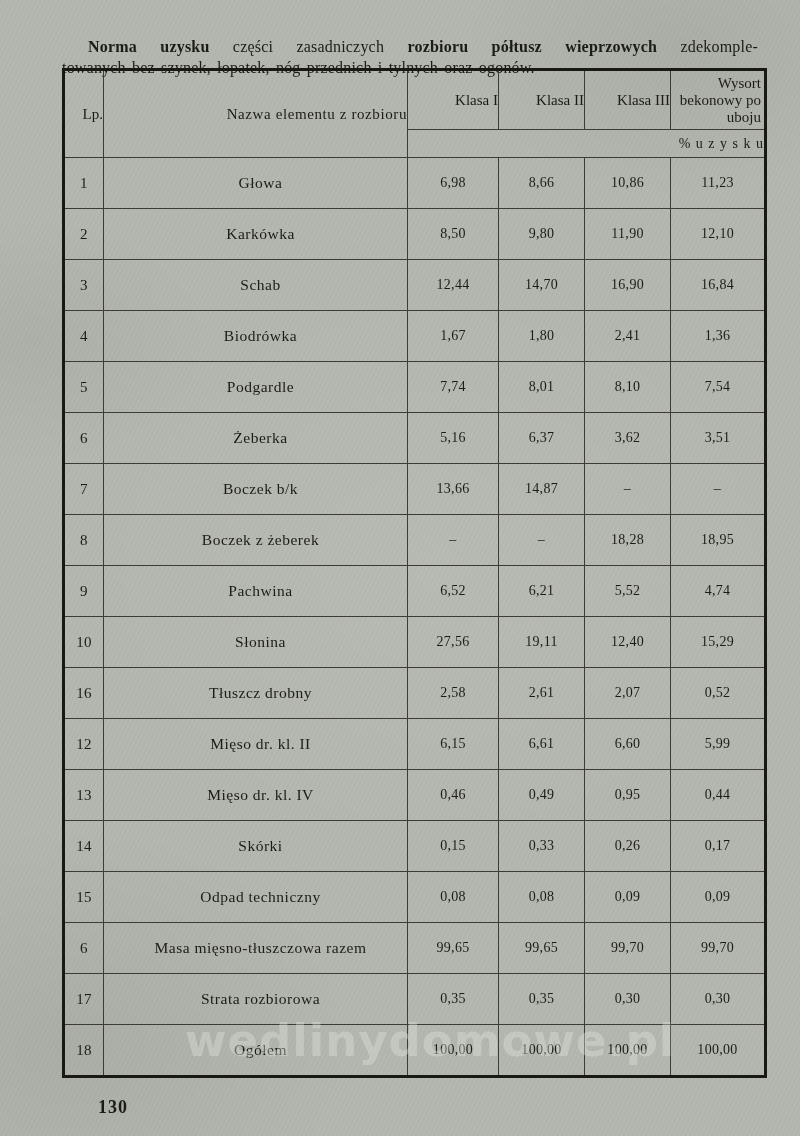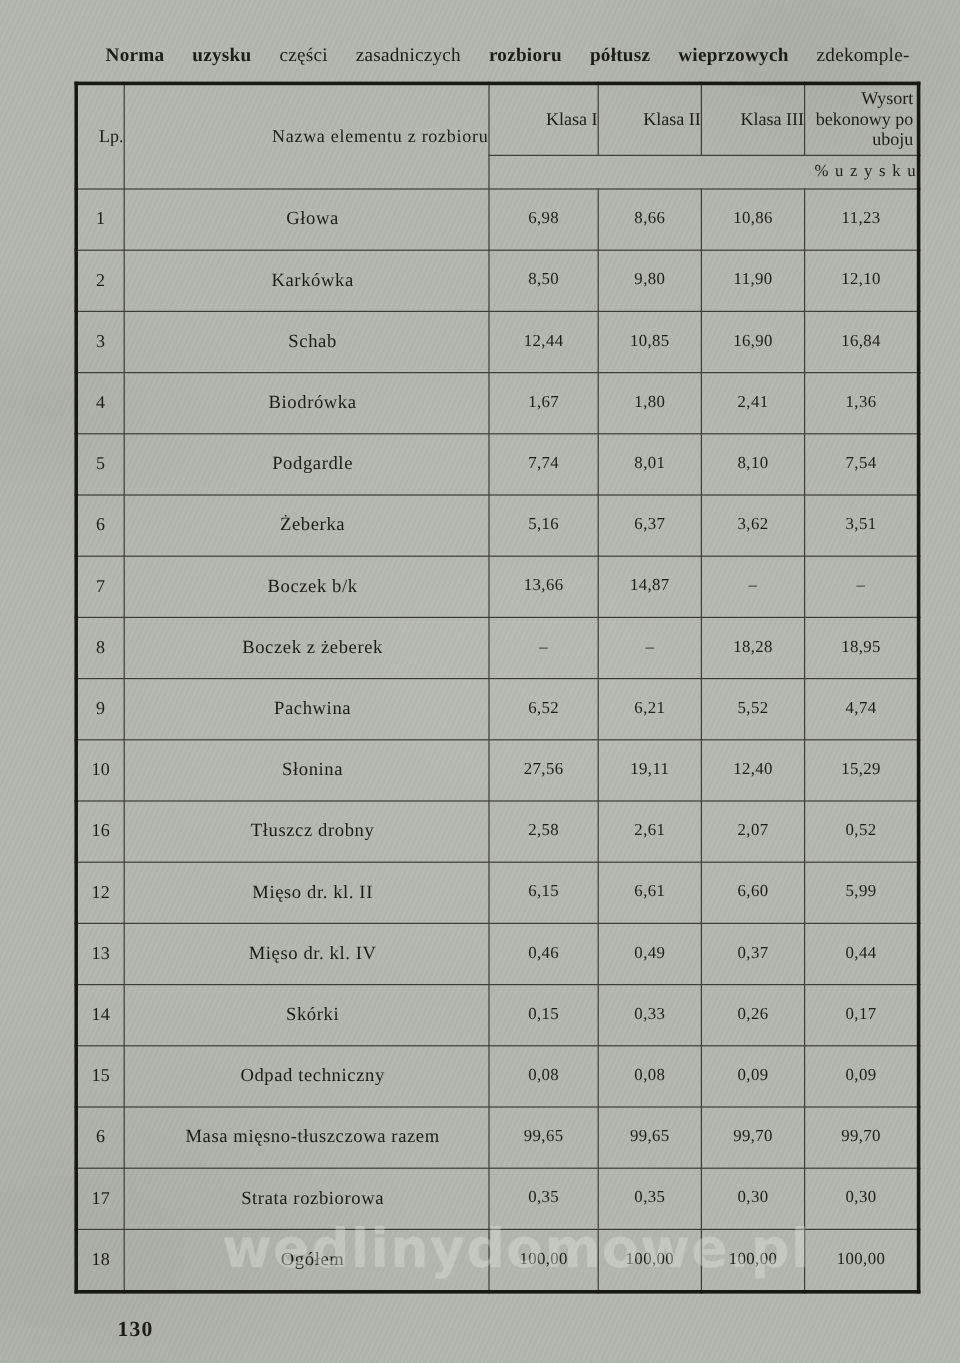--- a/index.html
+++ b/index.html
@@ -119,20 +119,21 @@
     letter-spacing: 1px;
     z-index: 2;
     margin-left: 26px;
   }
 </style>
 </head>
 <body>
 
 <p class="title">
   <span class="l1" id="title-line1"><span class="b">Norma uzysku</span><span> części zasadniczych </span><span class="b">rozbioru półtusz wieprzowych</span><span> zdekomple-</span></span>
+  <span class="l2" id="title-line2"><span>towanych bez szynek, łopatek, nóg przednich i tylnych oraz ogonów.</span></span>
 </p>
 
 <table class="norm-table">
   <thead>
     <tr class="head-main">
       <th class="col-lp" rowspan="2">Lp.</th>
       <th class="col-name" rowspan="2">Nazwa elementu z rozbioru</th>
       <th class="col-k1">Klasa I</th>
       <th class="col-k2">Klasa II</th>
       <th class="col-k3">Klasa III</th>
@@ -156,21 +157,21 @@
         <td class="c-name">Karkówka</td>
         <td class="c-num">8,50</td>
         <td class="c-num">9,80</td>
         <td class="c-num">11,90</td>
         <td class="c-num">12,10</td>
       </tr>
       <tr>
         <td class="c-lp">3</td>
         <td class="c-name">Schab</td>
         <td class="c-num">12,44</td>
-        <td class="c-num">10,85</td>
+        <td class="c-num">14,70</td>
         <td class="c-num">16,90</td>
         <td class="c-num">16,84</td>
       </tr>
       <tr>
         <td class="c-lp">4</td>
         <td class="c-name">Biodrówka</td>
         <td class="c-num">1,67</td>
         <td class="c-num">1,80</td>
         <td class="c-num">2,41</td>
         <td class="c-num">1,36</td>
@@ -237,21 +238,21 @@
         <td class="c-num">6,15</td>
         <td class="c-num">6,61</td>
         <td class="c-num">6,60</td>
         <td class="c-num">5,99</td>
       </tr>
       <tr>
         <td class="c-lp">13</td>
         <td class="c-name">Mięso dr. kl. IV</td>
         <td class="c-num">0,46</td>
         <td class="c-num">0,49</td>
-        <td class="c-num">0,37</td>
+        <td class="c-num">0,95</td>
         <td class="c-num">0,44</td>
       </tr>
       <tr>
         <td class="c-lp">14</td>
         <td class="c-name">Skórki</td>
         <td class="c-num">0,15</td>
         <td class="c-num">0,33</td>
         <td class="c-num">0,26</td>
         <td class="c-num">0,17</td>
       </tr>

